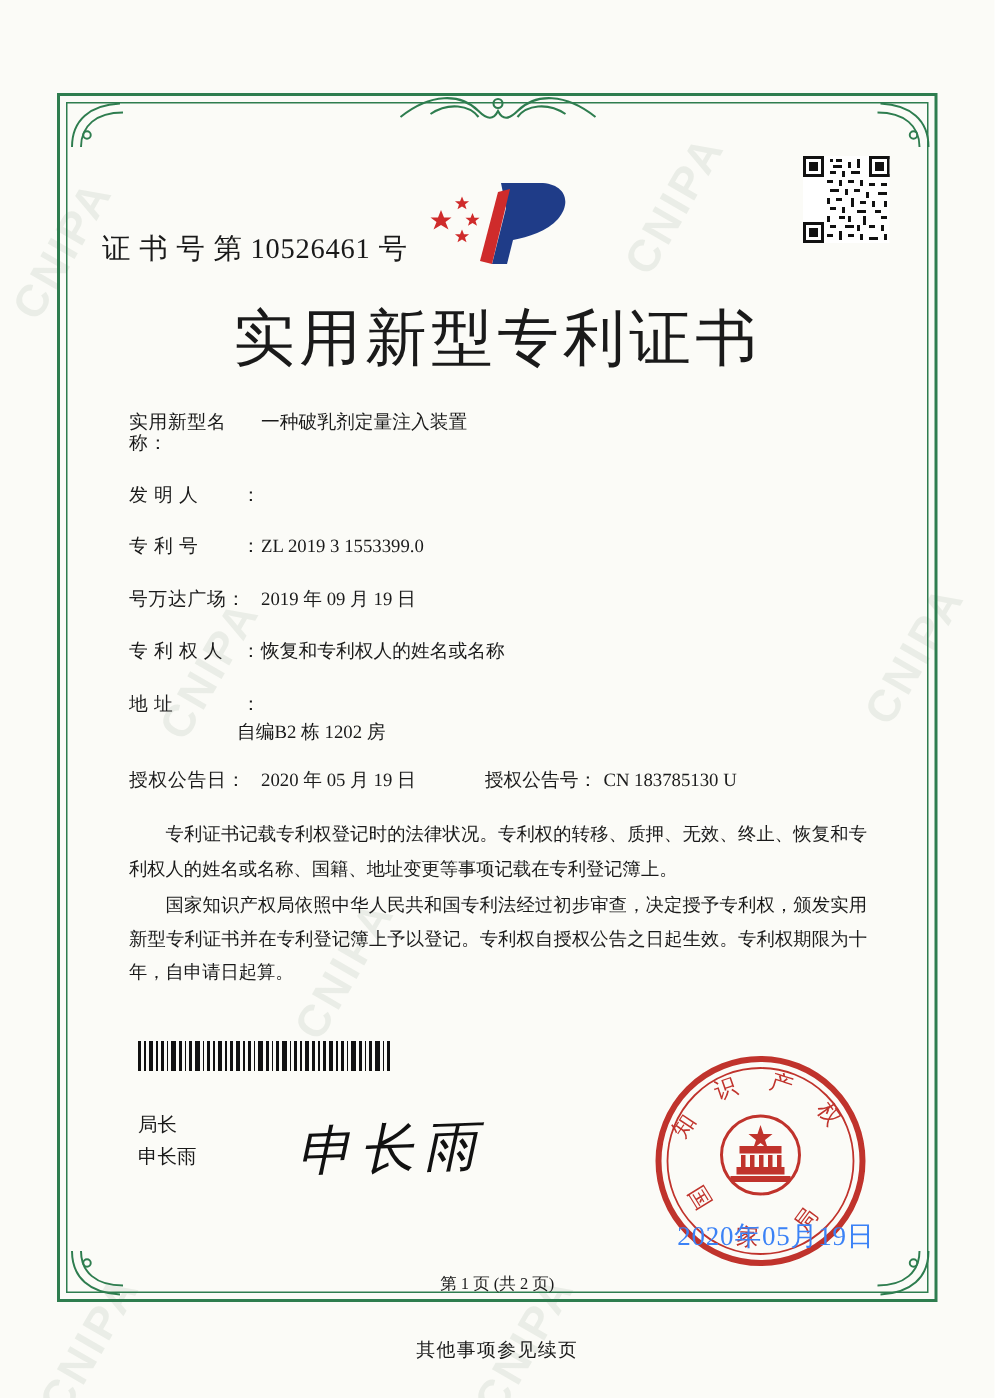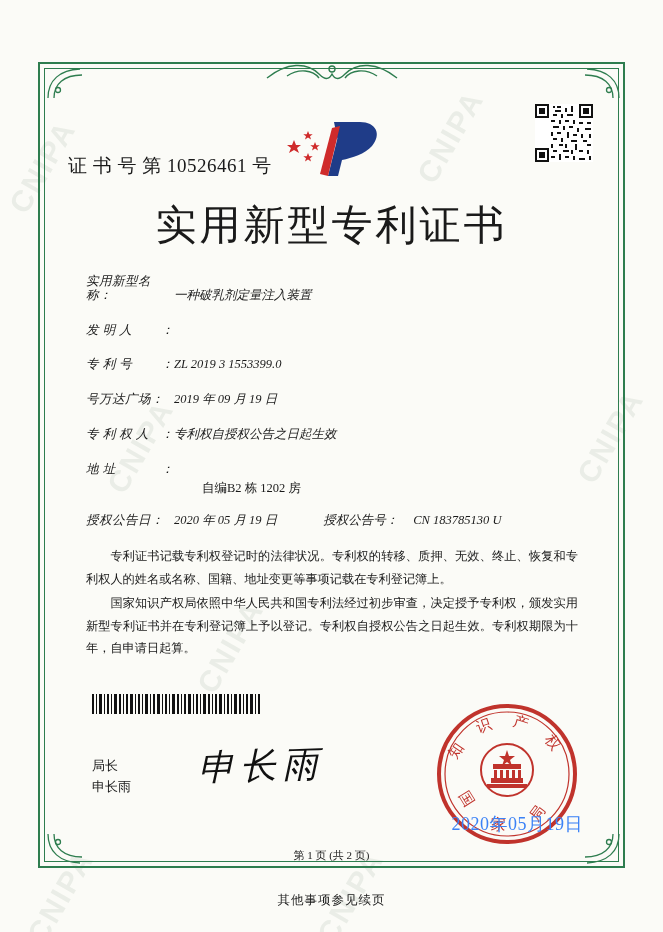--- a/index.html
+++ b/index.html
@@ -122,51 +122,49 @@
   .fields {
     position: absolute;
     left: 86px;
     top: 275px;
     width: 500px;
     font-size: 12.5px;
     line-height: 1.1;
   }
   .field-row {
     display: flex;
-    align-items: flex-end;
+    align-items: flex-start;
     margin-bottom: 21px;
-    font-style: italic;
   }
   .f-label {
     width: 88px;
     flex: 0 0 88px;
     letter-spacing: 0.5px;
   }
   .f-label.spread {
     display: flex;
     justify-content: space-between;
   }
   .f-value { flex: 1; }
   .f-value.mono { font-family: "Liberation Serif", serif; }
   .addr-second {
-    margin: 6px 0 0 116px;
+    margin: 6px 0 0 72px;
     font-size: 12.5px;
   }
   .grant-row {
     display: flex;
     align-items: baseline;
     margin-bottom: 4px;
-    font-style: italic;
   }
   .grant-row .f-label { width: 88px; flex: 0 0 88px; }
   .grant-right {
     margin-left: 46px;
     white-space: nowrap;
   }
-  .grant-right .gl { margin-right: 12px; }
+  .grant-right .gl { margin-right: 1px; }
 
   
   .body-text {
     position: absolute;
     left: 86px;
     top: 545px;
     width: 492px;
     font-size: 12.2px;
     line-height: 1.85;
     text-align: justify;
@@ -179,21 +177,21 @@
     left: 92px;
     top: 694px;
     width: 170px;
     height: 20px;
   }
 
   
   .sig-label {
     position: absolute;
     left: 92px;
-    top: 756px;
+    top: 740px;
     font-size: 13px;
     line-height: 1.6;
   }
   .signature {
     position: absolute;
     left: 198px;
     top: 742px;
     font-size: 36px;
     font-family: "DejaVu Serif", serif;
     font-style: italic;
@@ -415,21 +413,21 @@
     <div class="field-row">
       <div class="f-label">号万达广场：</div>
       <div class="f-value">2019 年 09 月 19 日</div>
     </div>
 
     <div class="field-row">
       <div class="f-label spread">
         <span>专 利 权 人</span>
         <span>：</span>
       </div>
-      <div class="f-value">专利权自授权公告之日起生效</div>
+      <div class="f-value">恢复和专利权人的姓名或名称</div>
     </div>
 
     <div class="field-row" style="margin-bottom:2px">
       <div class="f-label spread">
         <span>地 址</span>
         <span>：</span>
       </div>
     </div>
     <div class="addr-second">自编B2 栋 1202 房</div>
 

